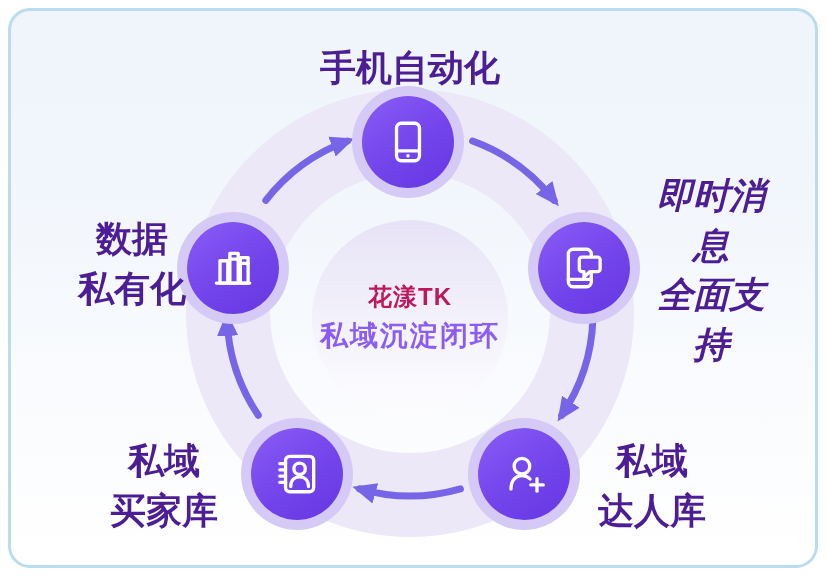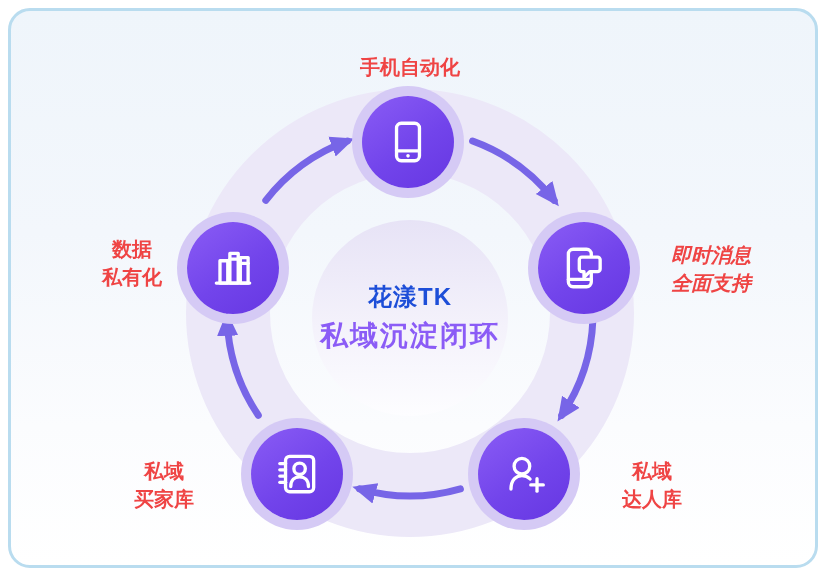--- a/index.html
+++ b/index.html
@@ -19,31 +19,31 @@
   .node {
     position: absolute; width: 92px; height: 92px; border-radius: 50%;
     background: linear-gradient(145deg, #8a5cf5 0%, #7244eb 55%, #6637e2 100%);
     box-shadow: 0 0 0 10px #d5caf5;
     display: flex; align-items: center; justify-content: center;
   }
   .node svg { width: 50px; height: 50px; }
   .node-ic { fill: none; stroke: #ffffff; stroke-width: 3.2; stroke-linecap: round; stroke-linejoin: round; }
   .label {
     position: absolute; transform: translate(-50%, -50%);
-    font-size: 20px; font-weight: 700; color: #ef4444;
+    font-size: 36px; font-weight: 700; color: #4c1d95;
     text-align: center; white-space: pre-line; line-height: 1.38;
   }
   .label-top    { left: 410px; top: 68px;  }
   .label-right  { left: 711px; top: 270px; font-style: italic; }
   .label-br     { left: 652px; top: 486px; }
   .label-bl     { left: 164px; top: 486px; }
   .label-left   { left: 132px; top: 264px; }
   .center-brand {
     position: absolute; left: 410px; top: 297px; transform: translate(-50%, -50%);
-    font-size: 24px; font-weight: 600; color: #1d4ed8; letter-spacing: 1px;
+    font-size: 24px; font-weight: 600; color: #be185d; letter-spacing: 1px;
   }
   .center-title {
     position: absolute; left: 410px; top: 336px; transform: translate(-50%, -50%);
     font-size: 28px; font-weight: 700; color: #8b5cf6; letter-spacing: 2px;
   }
   .pos-top   { left: 362px; top: 96px;  }
   .pos-right { left: 538px; top: 222px; }
   .pos-br    { left: 478px; top: 428px; }
   .pos-bl    { left: 251px; top: 428px; }
   .pos-left  { left: 187px; top: 222px; }

